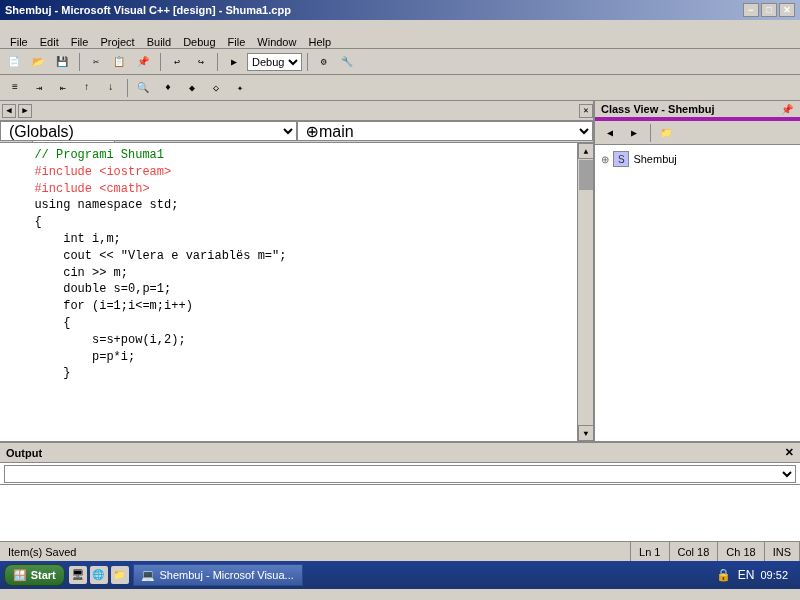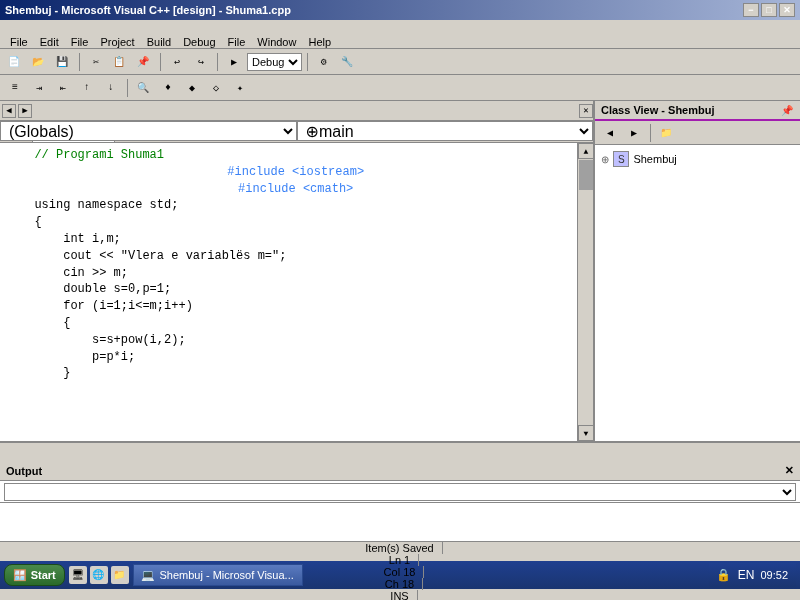--- a/index.html
+++ b/index.html
@@ -142,21 +142,21 @@
       overflow-y: auto;
       overflow-x: hidden;
       padding: 4px 20px;
       font-family: 'Courier New', monospace;
       font-size: 12px;
       line-height: 1.4;
       position: relative;
     }
     .code-line { white-space: pre; display: block; }
     .code-comment { color: #008000; }
-    .code-preproc { color: #3b82f6; text-align: center; }
+    .code-preproc { color: #ef4444; }
     .code-normal { color: #000000; }
 
     
     #editor-scrollbar {
       width: 16px;
       background: #d4d0c8;
       border-left: 1px solid #888;
       display: flex;
       flex-direction: column;
     }
@@ -176,21 +176,21 @@
       width: 205px;
       display: flex;
       flex-direction: column;
     }
     #class-titlebar {
       background: #d4d0c8;
       font-family: 'Tahoma', sans-serif;
       font-size: 11px;
       font-weight: bold;
       padding: 2px 6px;
-      border-bottom: 2px solid #a21caf;
+      border-bottom: 4px solid #a21caf;
       display: flex;
       justify-content: space-between;
       align-items: center;
       height: 20px;
     }
     .panel-pin { font-size: 10px; cursor: pointer; }
     #class-toolbar {
       background: #d4d0c8;
       display: flex;
       align-items: center;
@@ -235,21 +235,20 @@
       background: #d4d0c8;
       font-family: 'Tahoma', sans-serif;
       font-size: 11px;
       font-weight: bold;
       padding: 2px 6px;
       border-bottom: 1px solid #888;
       display: flex;
       justify-content: space-between;
       align-items: center;
       height: 20px;
-      margin-top: 18px;
     }
     #output-content {
       flex: 1;
       background: white;
       display: flex;
       flex-direction: column;
     }
     #output-dropdown {
       height: 22px;
       border-bottom: 1px solid #888;
@@ -275,21 +274,20 @@
 
     
     #statusbar {
       background: #d4d0c8;
       display: flex;
       align-items: center;
       height: 20px;
       border-top: 1px solid #888;
       font-family: 'Tahoma', sans-serif;
       font-size: 11px;
-      flex-direction: column;
     }
     .status-item {
       padding: 0 8px;
       border-right: 1px solid #888;
       height: 100%;
       display: flex;
       align-items: center;
     }
     .status-item:first-child { flex: 1; }
 

